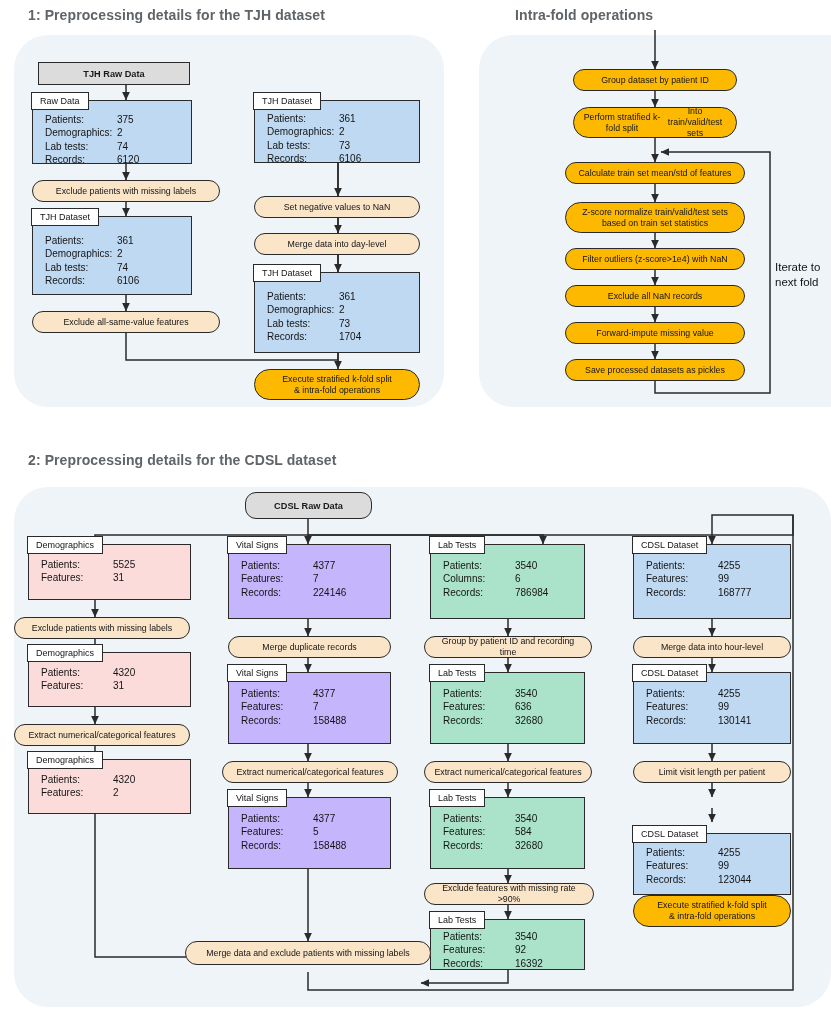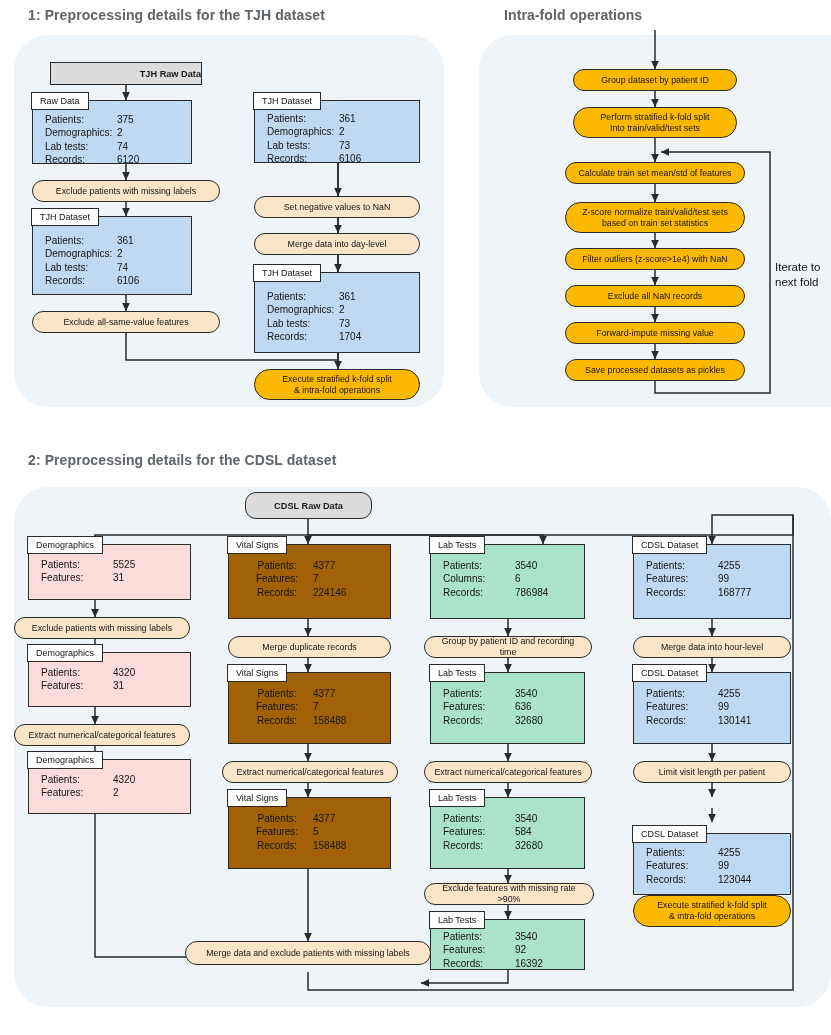--- a/index.html
+++ b/index.html
@@ -41,21 +41,21 @@
     display:flex;align-items:center;justify-content:center;
     font-size:9.2px;font-weight:bold;color:#1a1a1a;
   }
 
   
   .statbox{
     border:1.4px solid #2a2a2a;
   }
   .statbox.blue{background:#bfd9f2;}
   .statbox.pink{background:#fbdcdb;}
-  .statbox.purple{background:#a16207;text-align:center;}
+  .statbox.purple{background:#c4b5fd;}
   .statbox.green{background:#abe3ca;}
 
   .statbox .rows{
     position:absolute;left:12px;top:12px;right:6px;
   }
   .statbox .row{
     display:flex;
     font-size:10px;
     line-height:13.4px;
     color:#141414;
@@ -173,24 +173,24 @@
       <path d="M712,744 L712,761" marker-end="url(#ah)"></path>
       <path d="M712,783 L712,797" marker-end="url(#ah)"></path>
       <path d="M712,808 L712,822" marker-end="url(#ah)"></path>
       <path d="M712,844 L712,895" marker-end="url(#ah)"></path>
 
       <path d="M308,972 L308,990 L793,990 L793,515"></path>
     </g>
   </svg>
 
   <div class="heading" style="left:28px;top:7px;">1: Preprocessing details for the TJH dataset</div>
-  <div class="heading" style="left:504px;top:7px;">Intra-fold operations</div>
+  <div class="heading" style="left:515px;top:7px;">Intra-fold operations</div>
   <div class="heading" style="left:28px;top:452px;">2: Preprocessing details for the CDSL dataset</div>
 
-  <div class="node srcbox" style="left:50px;top:62px;width:152px;height:23px;justify-content:flex-end;">
+  <div class="node srcbox" style="left:38px;top:62px;width:152px;height:23px;">
     <span>TJH Raw Data</span>
   </div>
 
   <div class="node statbox blue" style="left:32px;top:100px;width:160px;height:64px;">
     <div class="tab">Raw Data</div>
     <div class="rows">
       <div class="row">
           <span class="k">Patients:</span>
           <span class="v">375</span>
         </div>
@@ -293,21 +293,21 @@
 
   <div class="node pill amber" style="left:254px;top:369px;width:166px;height:31px;flex-direction:column;">
     <span>Execute stratified k-fold split</span>
     <span>&amp; intra-fold operations</span>
   </div>
 
   <div class="node pill amber" style="left:573px;top:69px;width:164px;height:22px;">
     <span>Group dataset by patient ID</span>
   </div>
 
-  <div class="node pill amber" style="left:573px;top:107px;width:164px;height:31px;flex-direction:column;">
+  <div class="node pill amber" style="left:573px;top:107px;width:164px;height:31px;flex-direction:row;">
     <span>Perform stratified k-fold split</span>
     <span>Into train/valid/test sets</span>
   </div>
 
   <div class="node pill amber" style="left:565px;top:162px;width:180px;height:22px;">
     <span>Calculate train set mean/std of features</span>
   </div>
 
   <div class="node pill amber" style="left:565px;top:202px;width:180px;height:31px;flex-direction:column;">
     <span>Z-score normalize train/valid/test sets</span>

